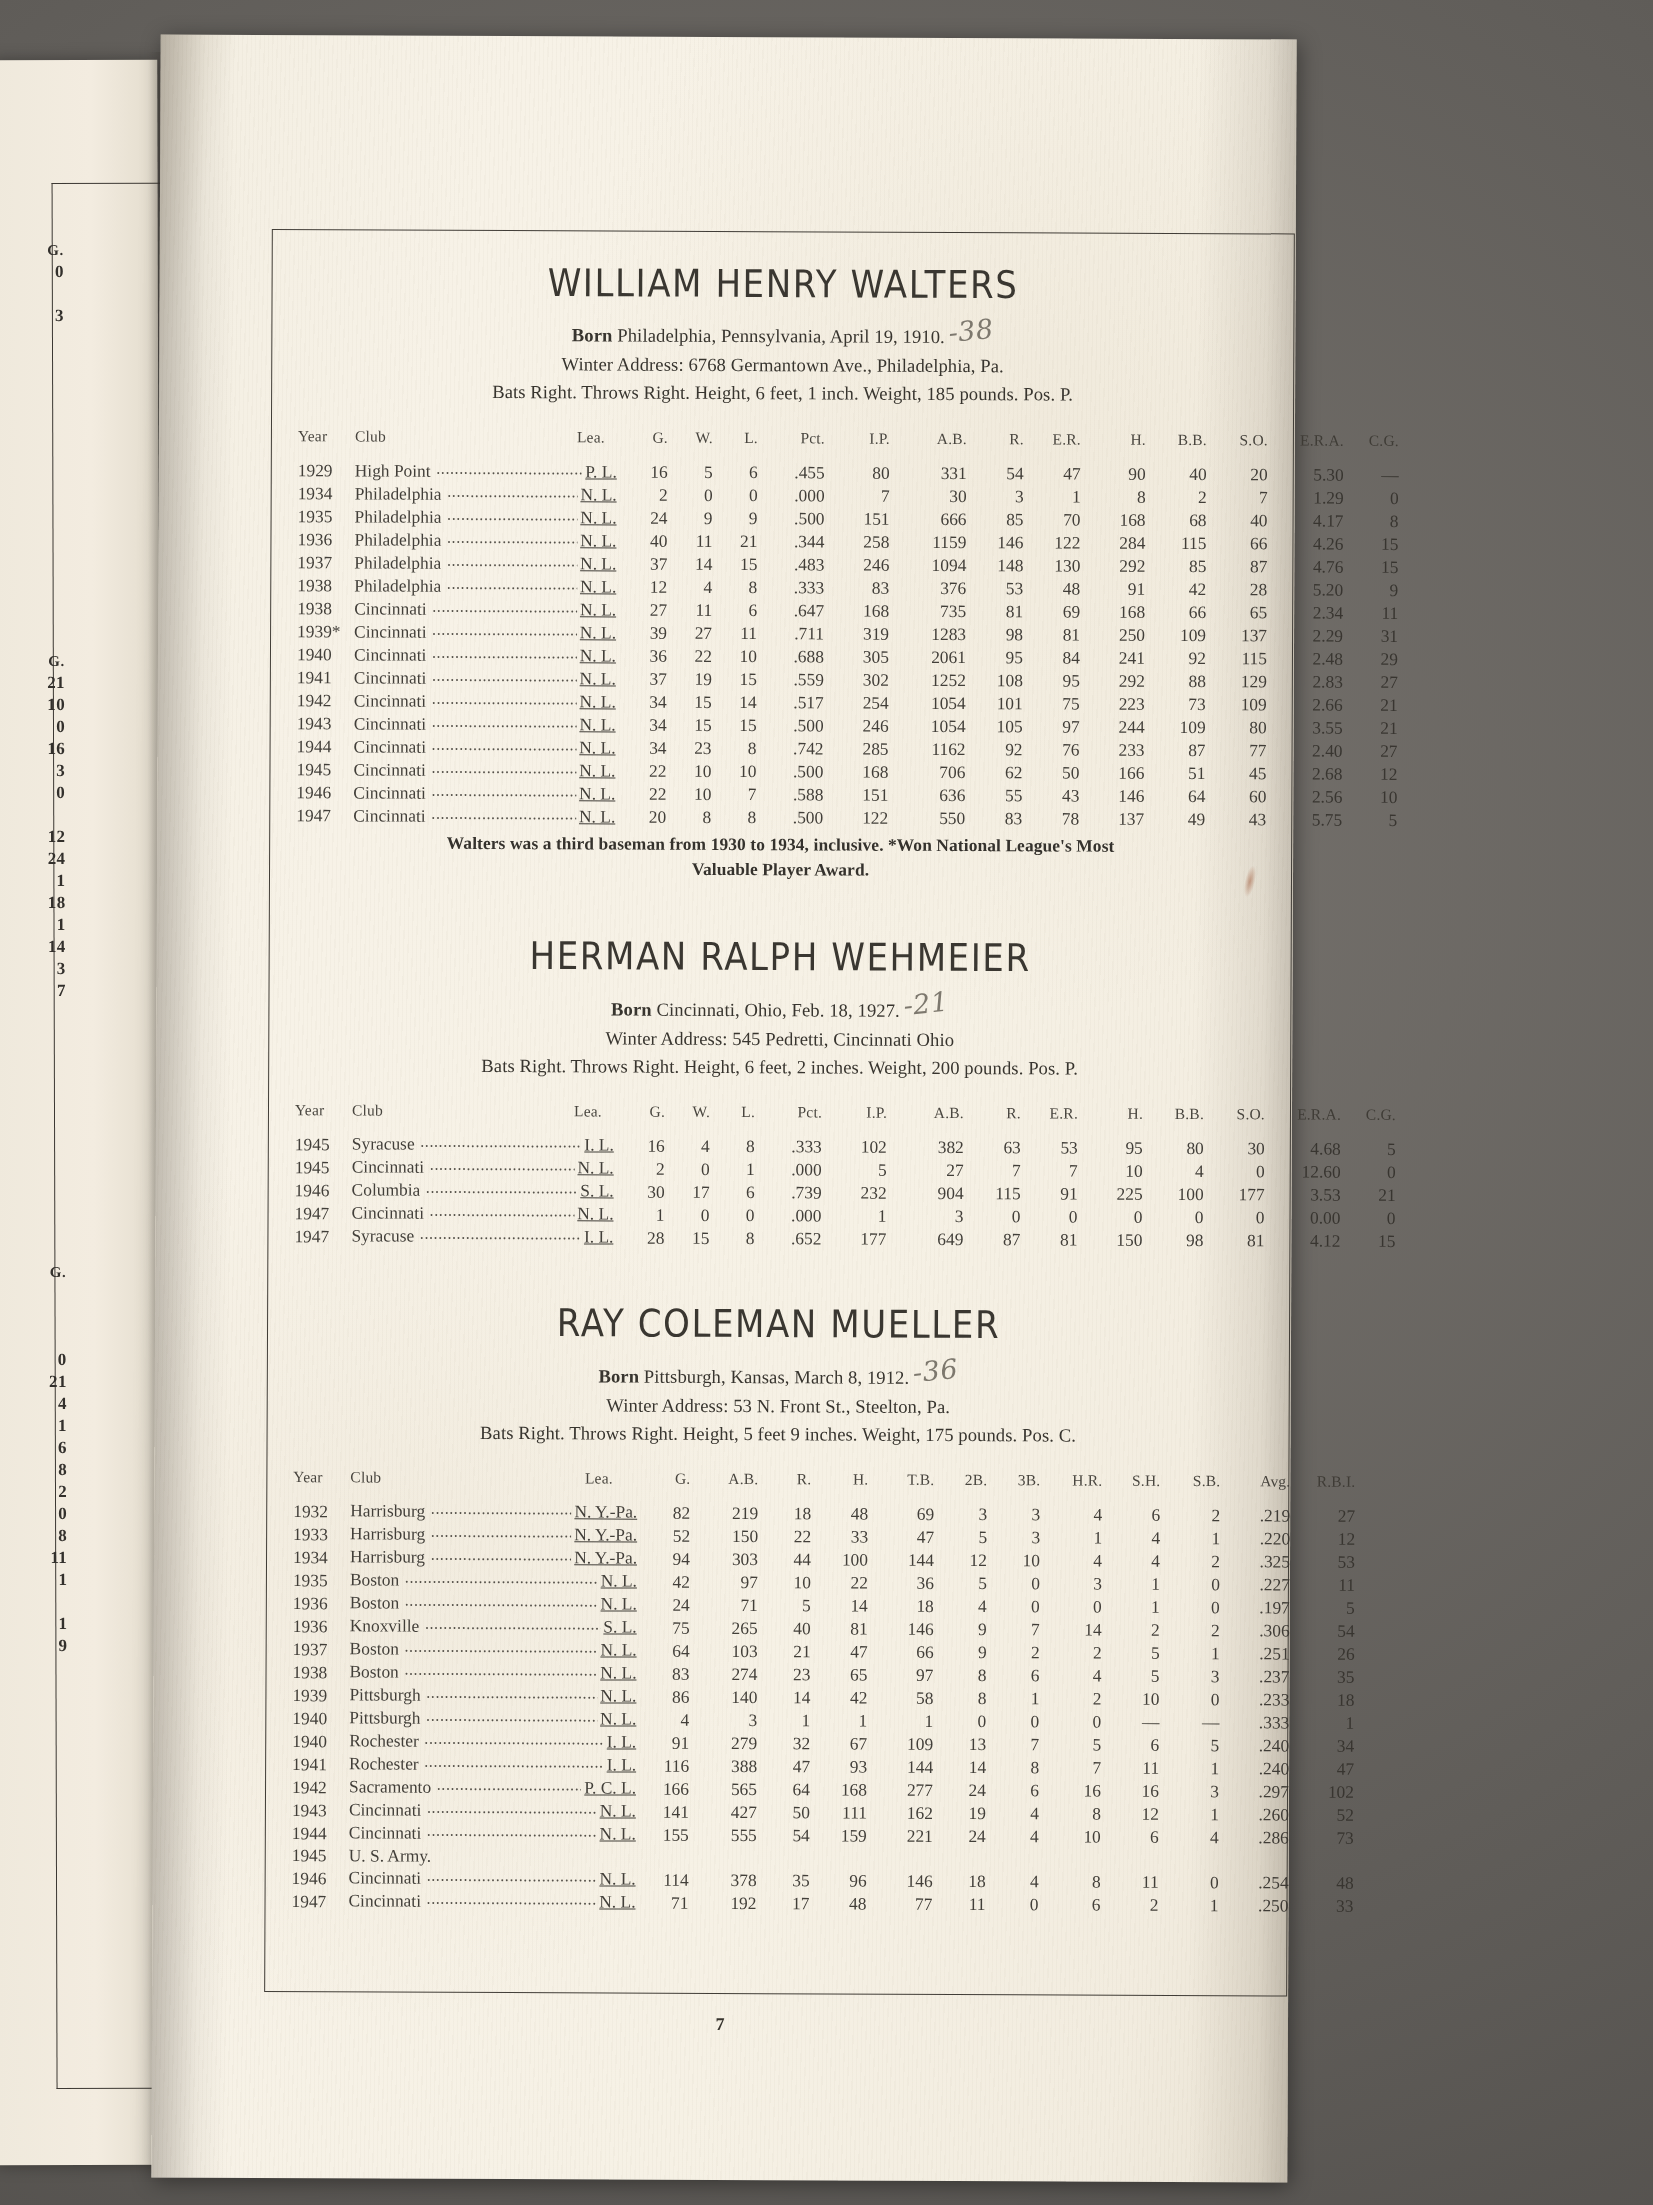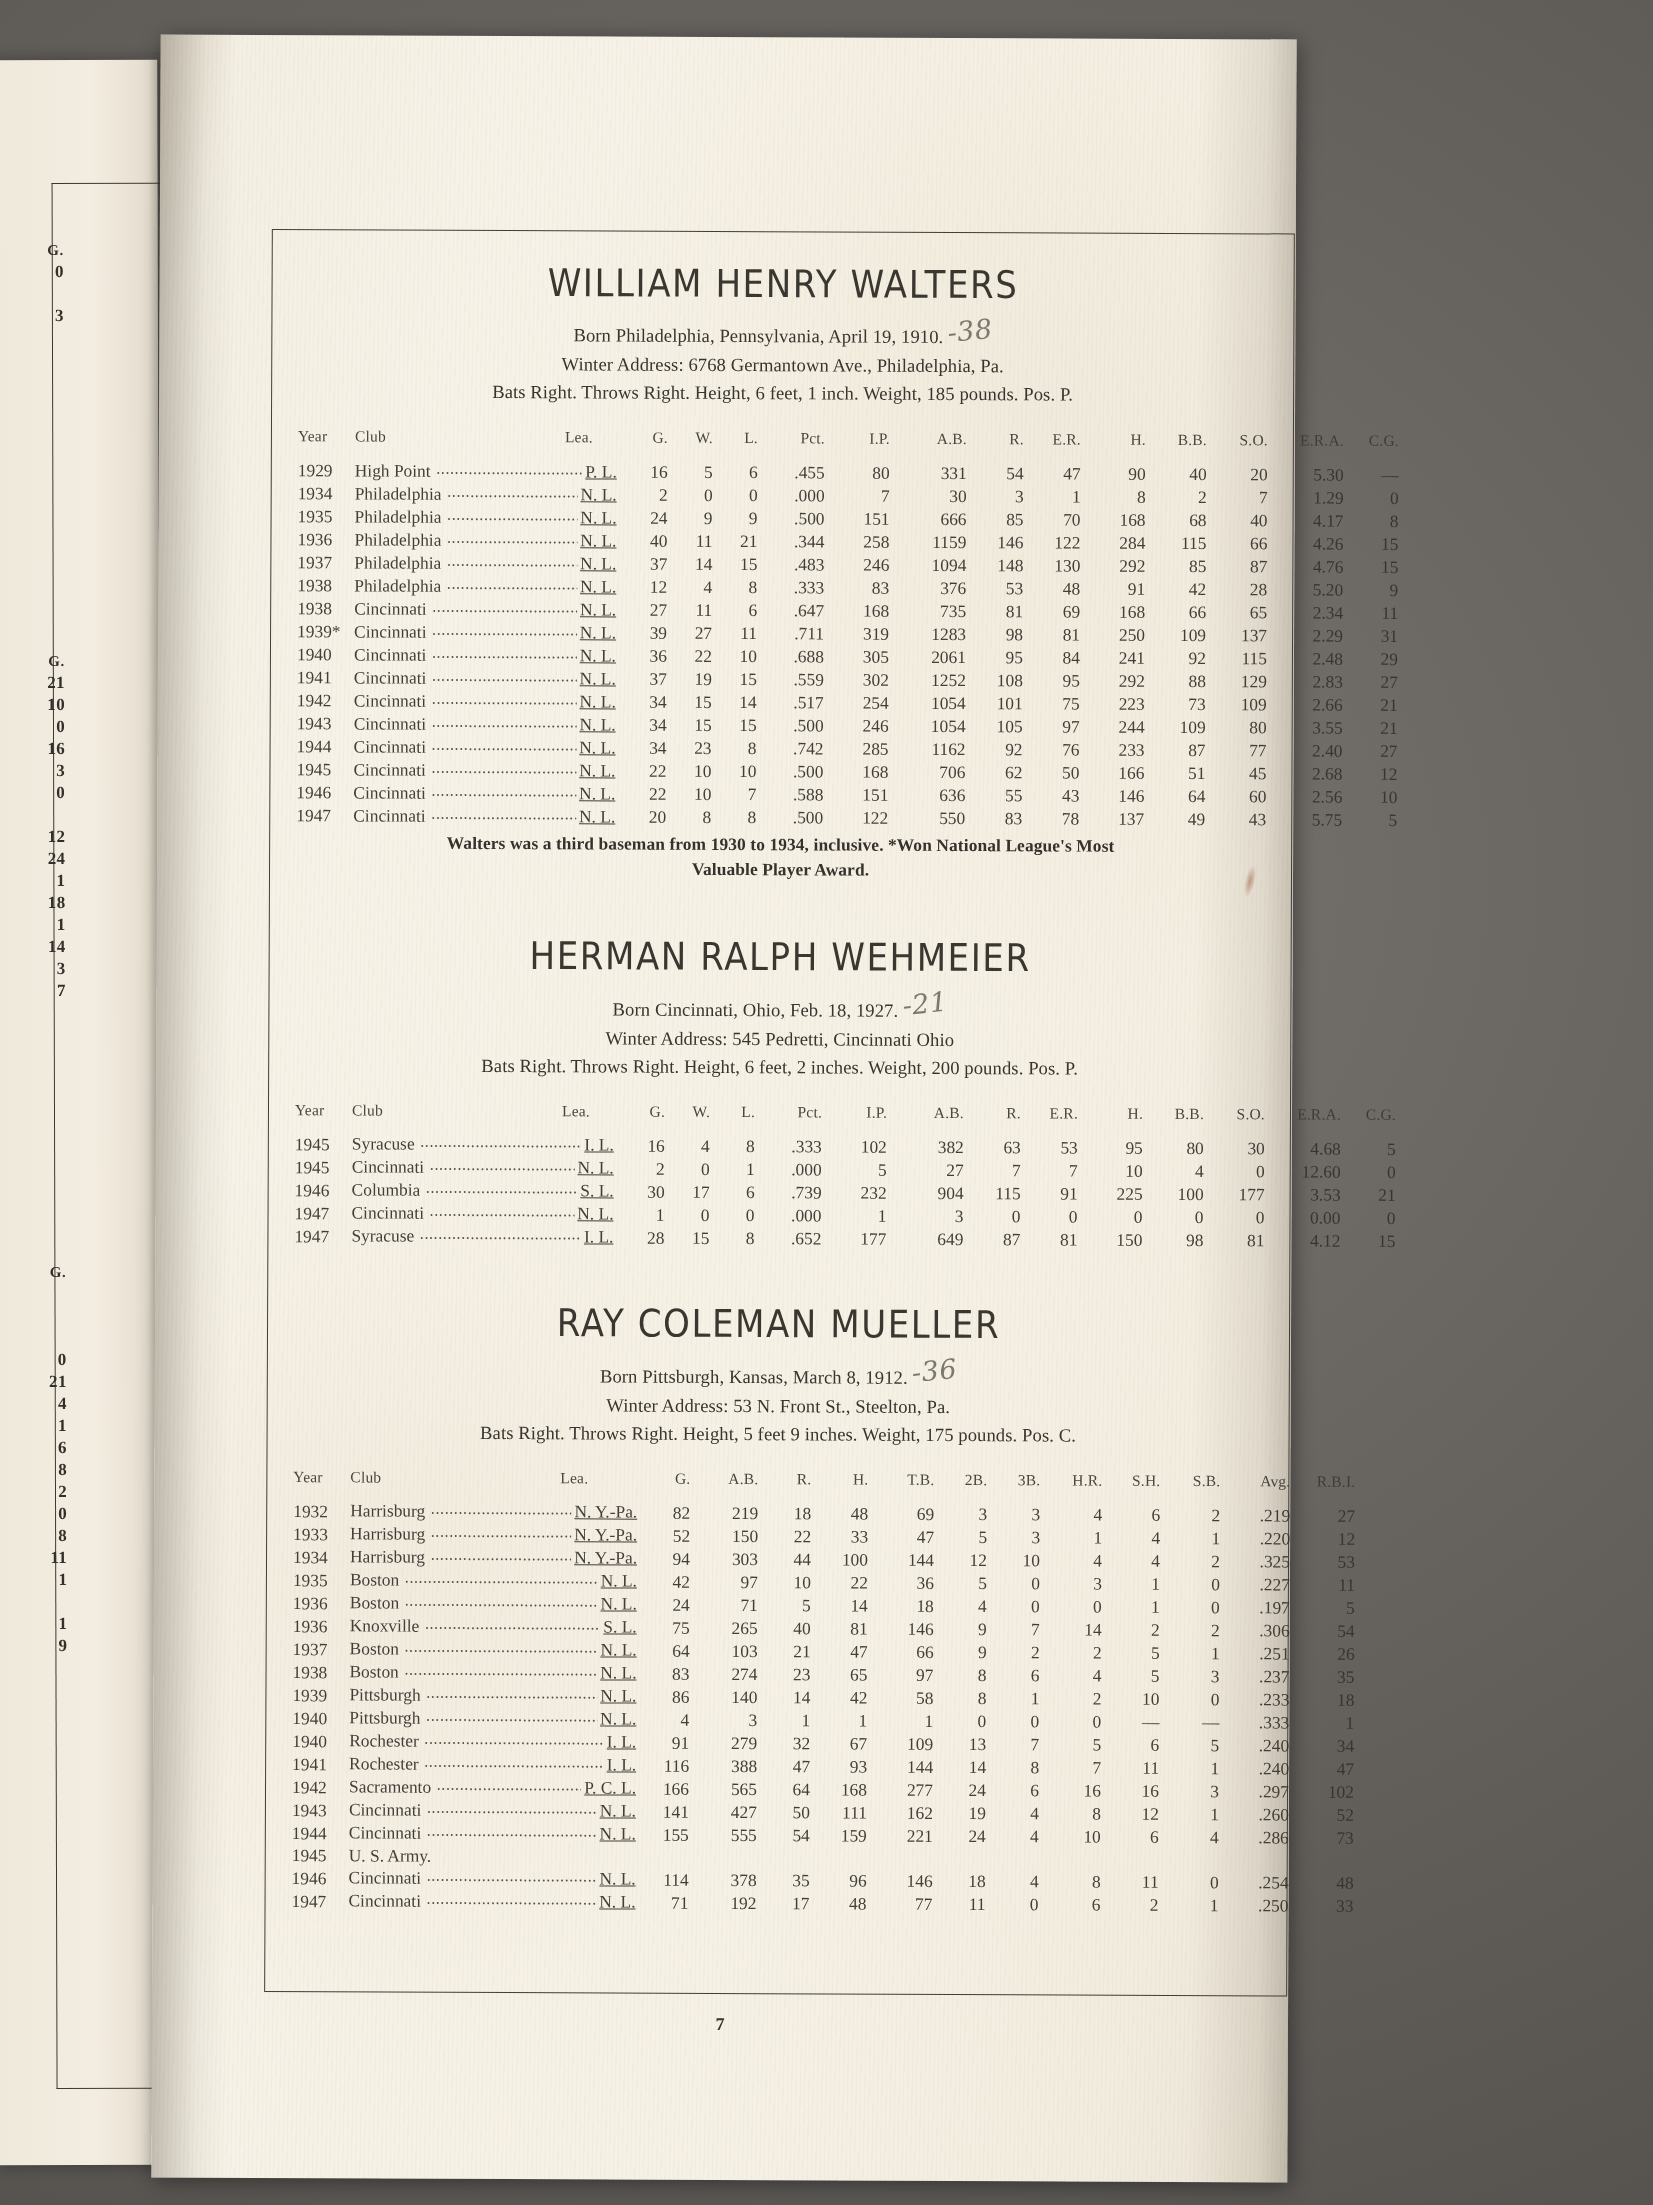--- a/index.html
+++ b/index.html
@@ -143,21 +143,21 @@
     transform: scaleY(1.12);
     transform-origin: center top;
   }
   .bio {
     text-align: center;
     font-size: 18.6px;
     line-height: 28.6px;
     color: #38352f;
     letter-spacing: 0.1px;
   }
-  .bio b { font-weight: normal; }
+  .bio b { font-weight: bold; }
 
   
   .pencil {
     font-family: "DejaVu Serif", serif;
     color: #7d786e;
     font-size: 27px;
     font-style: italic;
     letter-spacing: 0.6px;
     position: relative;
     top: -3.7px;
@@ -183,21 +183,21 @@
     text-align: right;
   }
   table.stats td {
     padding: 0;
     line-height: 22px;
     text-align: right;
     white-space: nowrap;
   }
   table.stats .c-year { text-align: left; width: 57px; }
   table.stats .c-club { text-align: left; width: 205px; }
-  table.stats .c-lea  { text-align: left;  width: 57px; padding-left: 5px;}
+  table.stats .c-lea  { text-align: center;  width: 57px; padding-left: 5px;}
   th.c-year { text-align: left; }
   th.c-club { text-align: left; padding-left: 35px; }
   th.c-lea  { text-align: left; padding-left: 5px; }
 
   .clubcell {
     display: flex;
     align-items: baseline;
     white-space: nowrap;
   }
   .clubname { flex: 0 0 auto; }

